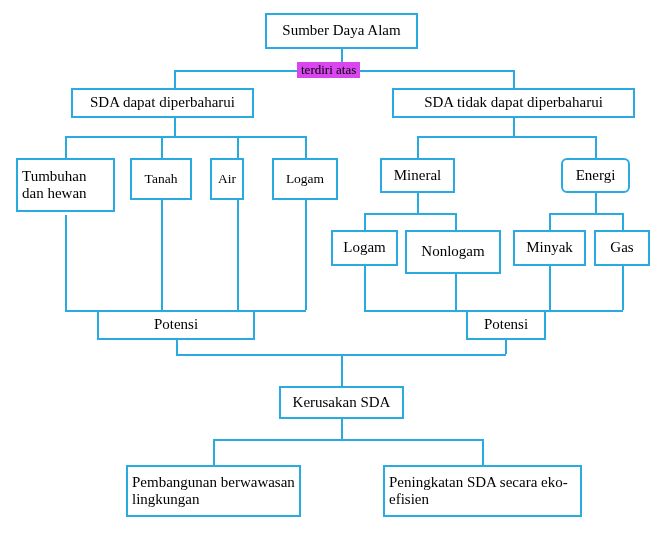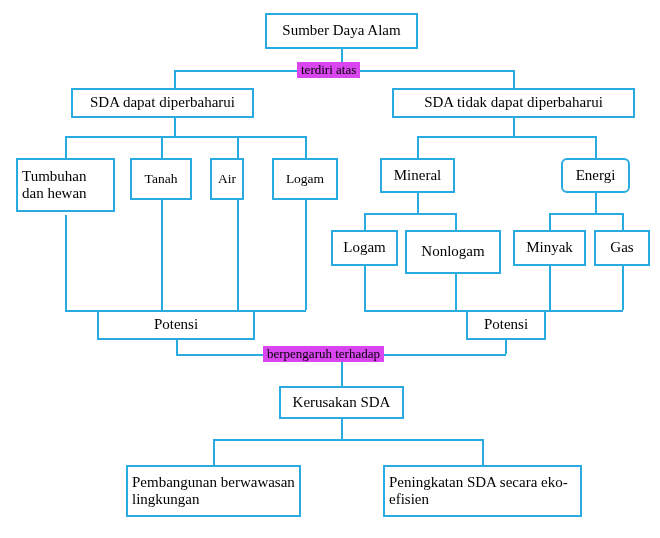--- a/index.html
+++ b/index.html
@@ -96,21 +96,20 @@
   <div class="line vline" style="left:505px; top:340px; height:14px;"></div>
   <div class="line hline" style="left:176px; top:354px; width:330px;"></div>
   <div class="line vline" style="left:341px; top:354px; height:32px;"></div>
 
   <div class="line vline" style="left:341px; top:419px; height:20px;"></div>
   <div class="line hline" style="left:213px; top:439px; width:270px;"></div>
   <div class="line vline" style="left:213px; top:439px; height:26px;"></div>
   <div class="line vline" style="left:482px; top:439px; height:26px;"></div>
 
   <div class="edge-label" style="left:297px; top:62px;">terdiri atas</div>
-  <div class="edge-label" style="left:263px; top:346px;">berpengaruh terhadap</div>
 
   <div class="node" style="left:265px; top:13px; width:153px; height:36px;">Sumber Daya Alam</div>
 
   <div class="node" style="left:71px; top:88px; width:183px; height:30px;">SDA dapat diperbaharui</div>
 
   <div class="node" style="left:392px; top:88px; width:243px; height:30px;">SDA tidak dapat diperbaharui</div>
 
   <div class="node" style="left:16px; top:158px; width:99px; height:54px;">Tumbuhan dan hewan</div>
 
   <div class="node small" style="left:130px; top:158px; width:62px; height:42px;">Tanah</div>

